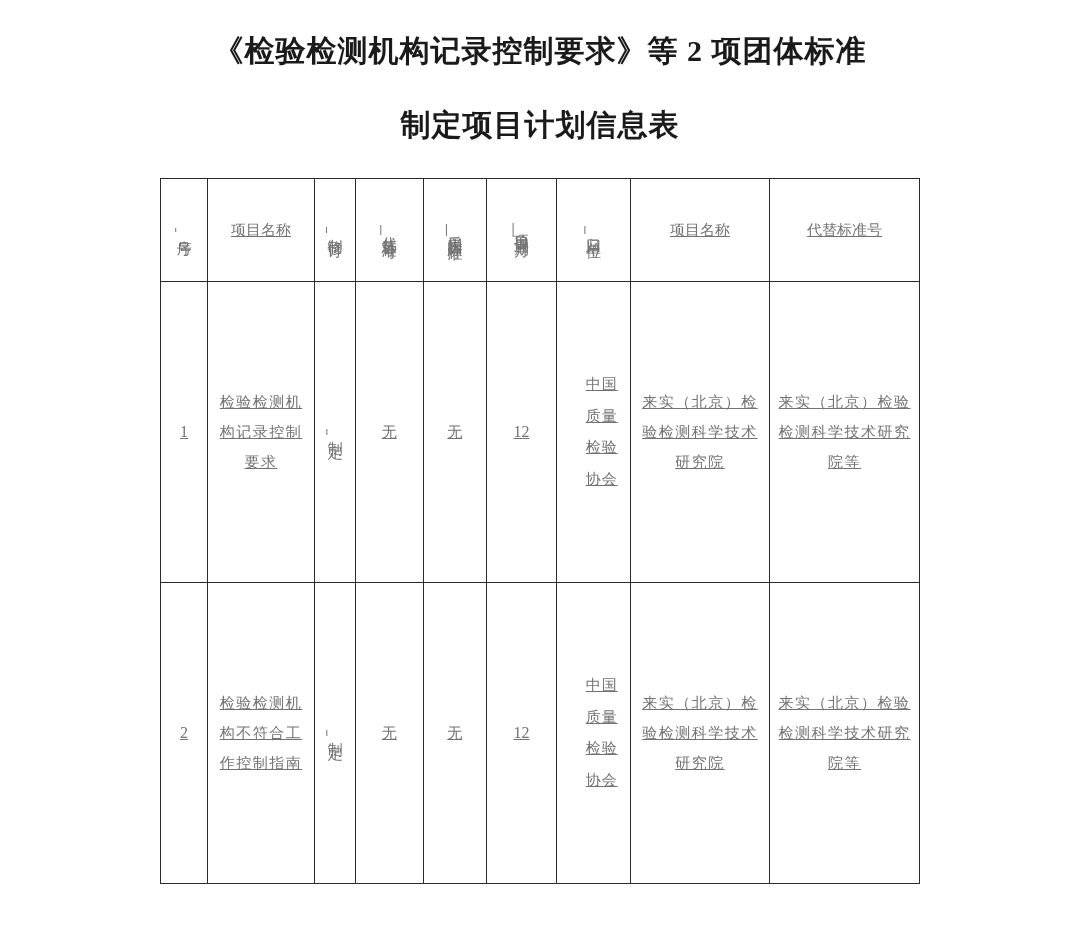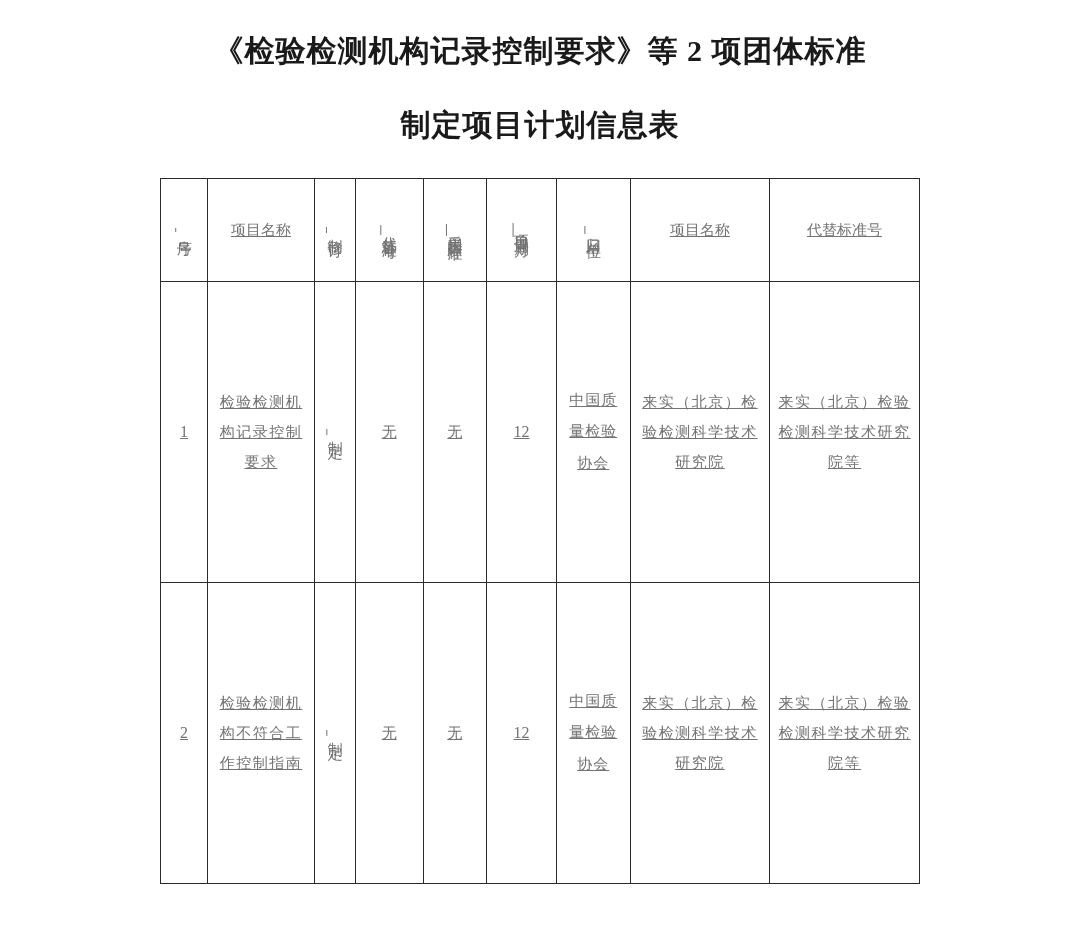--- a/index.html
+++ b/index.html
@@ -83,20 +83,21 @@
   }
   .wrapcell span {
     line-height: 2.0;
     letter-spacing: 1.5px;
     text-align: center;
     display: inline-block;
   }
   .narrow span {
     line-height: 2.1;
     letter-spacing: 1px;
+    margin-left: 17px;
   }
   .body-row td {
     height: 300px;
   }
   .c-seq { width: 46px; }
   .c-name { width: 104px; }
   .c-type { width: 40px; }
   .c-replace { width: 66px; }
   .c-intl { width: 62px; }
   .c-period { width: 68px; }

